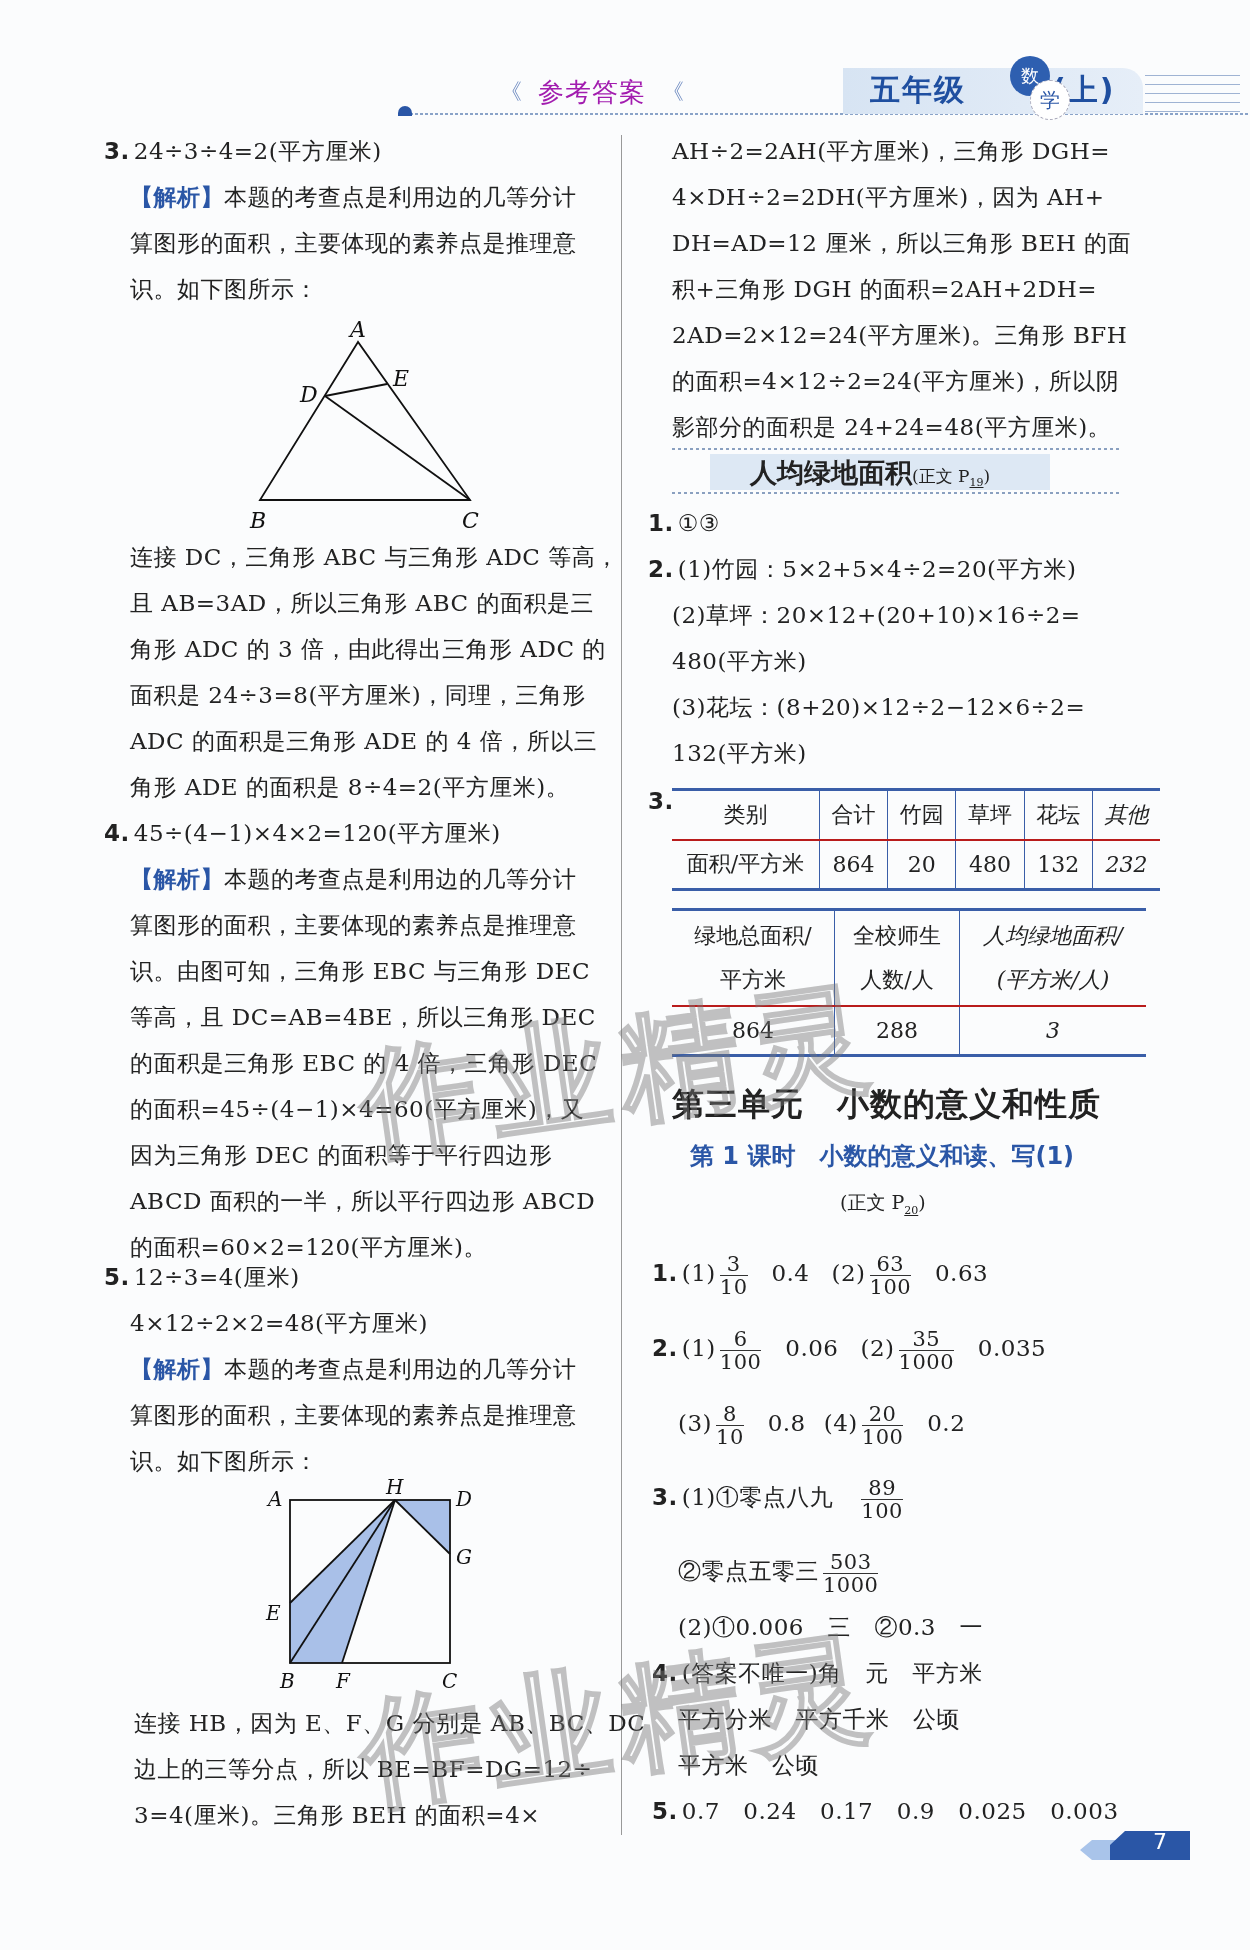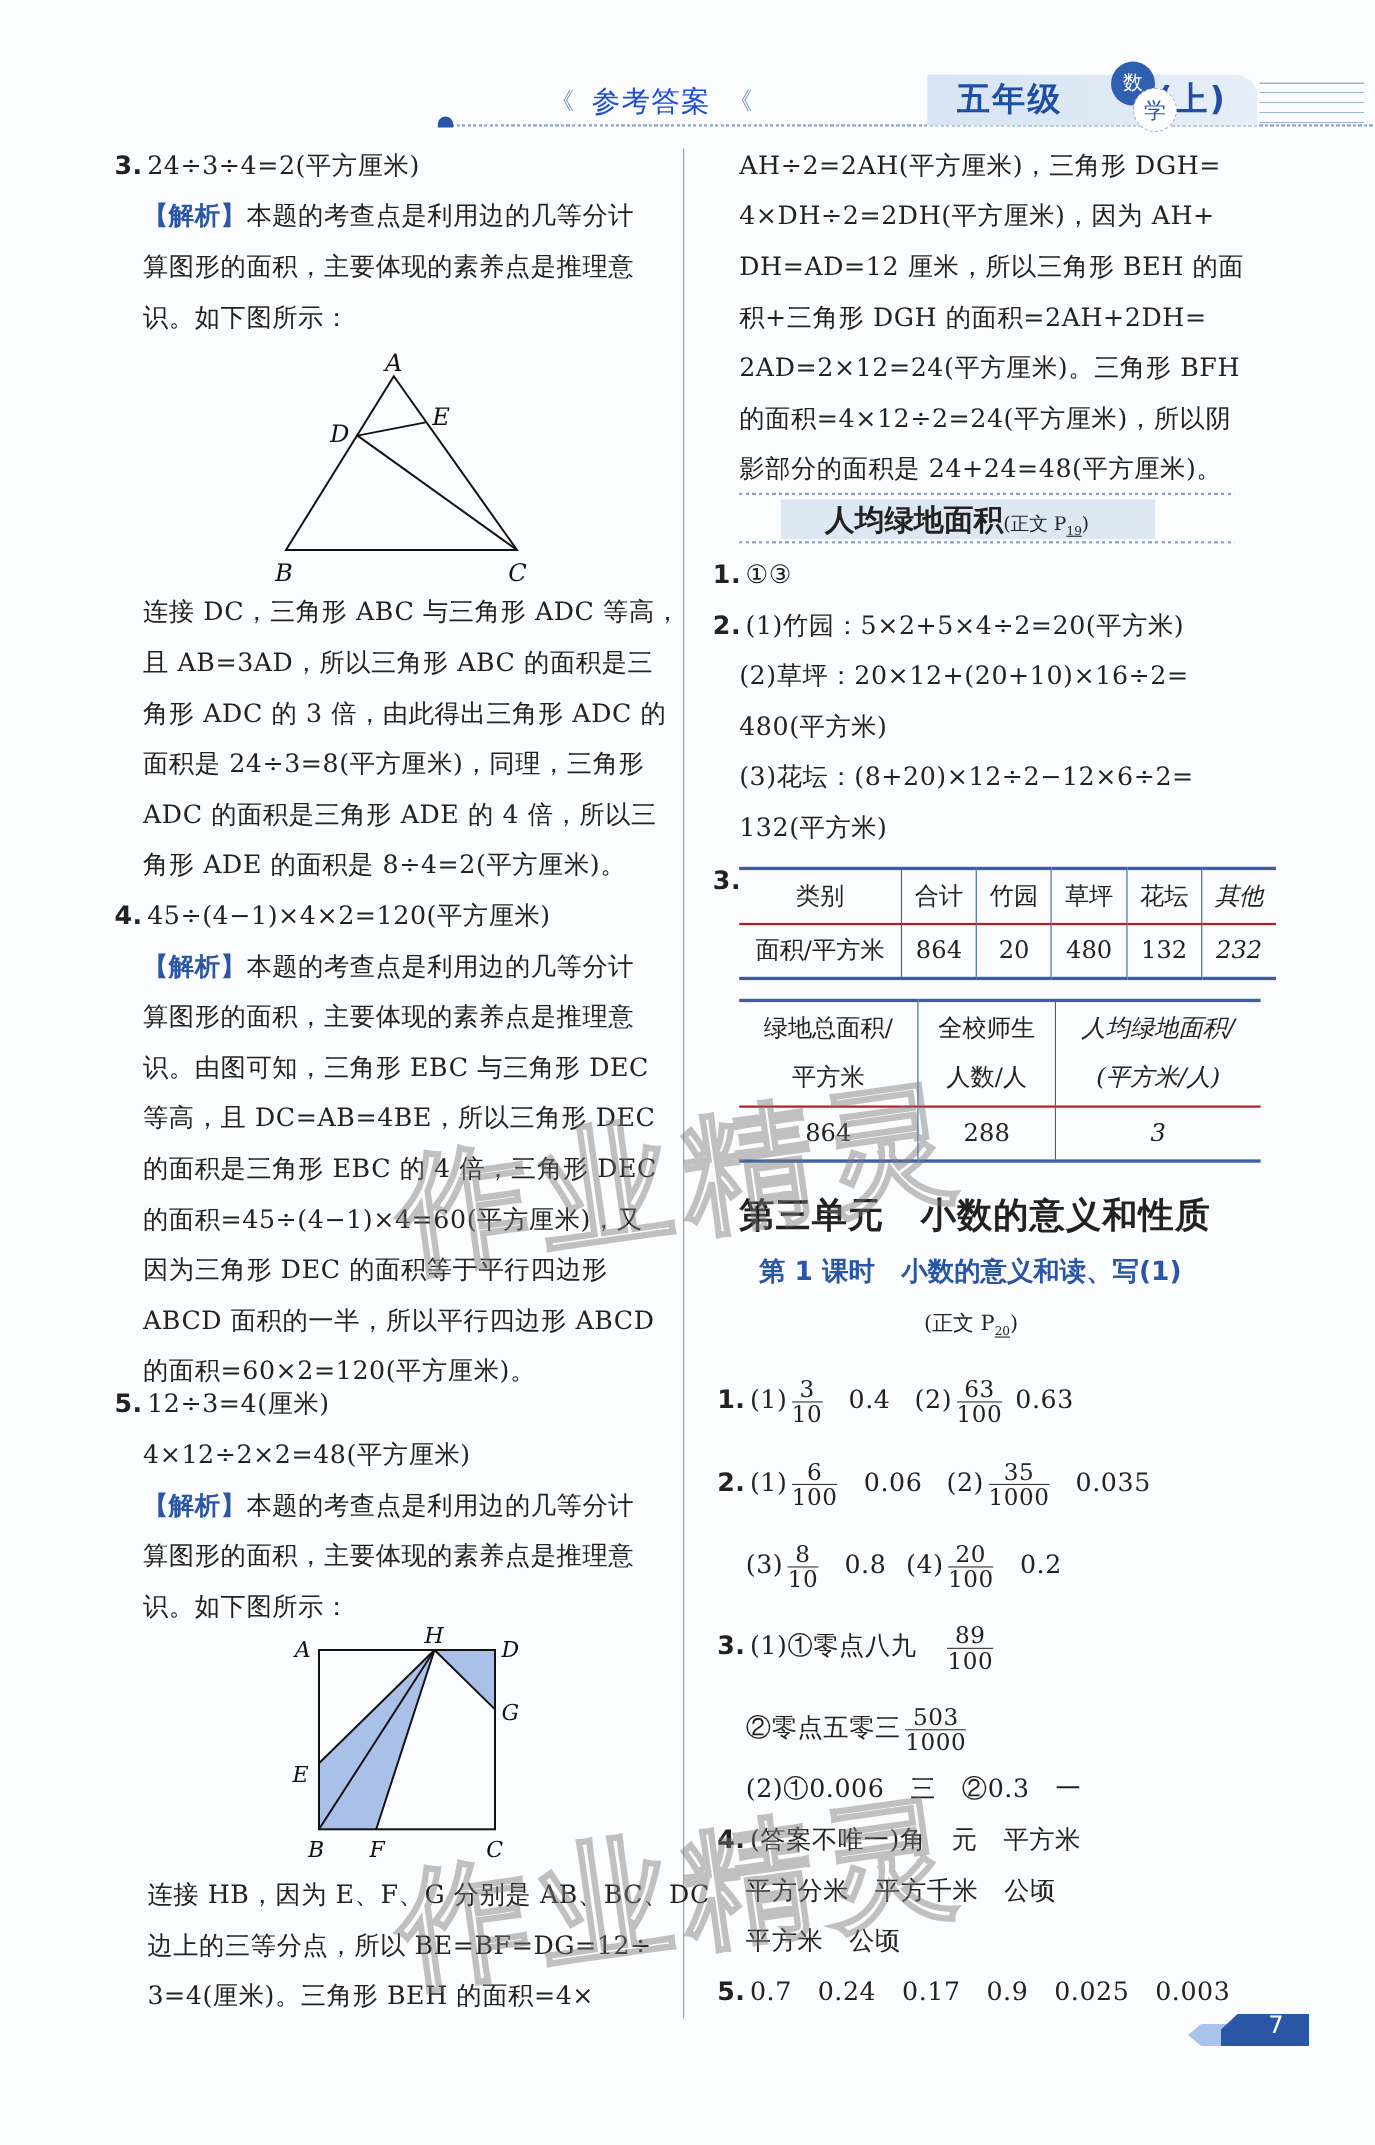--- a/index.html
+++ b/index.html
@@ -10,21 +10,21 @@
     color: #222;
   }
   .abs { position: absolute; }
   
   .hdr-line { position:absolute; left:400px; top:113px; width:850px; height:2px;
     background: repeating-linear-gradient(90deg,#8aa3c8 0 3px,transparent 3px 5px); }
   .hdr-dot { position:absolute; left:398px; top:106px; width:14px; height:10px; border-radius:7px 7px 0 0; background:#2a56a6; }
   .hdr-center { position:absolute; left:500px; top:72px; width:250px; height:40px; display:flex; align-items:center; gap:16px;
     font-family:"DejaVu Sans", sans-serif; }
   .chev { color:#6d8ac0; font-size:22px; }
-  .hdr-title { font-size:26px; color:#1d4ed8; letter-spacing:1px; }
+  .hdr-title { font-size:26px; color:#a21caf; letter-spacing:1px; }
   .hdr-badge { position:absolute; left:843px; top:68px; width:300px; height:46px; border-radius:0 20px 0 0;
     background: linear-gradient(90deg,#d7e4f3,#e6eef8); }
   .hdr-badge-text { position:absolute; left:870px; top:70px; font-family:"DejaVu Sans", sans-serif; font-size:30px; font-weight:bold; color:#1f4fa0; letter-spacing:2px; }
   .subj { position:absolute; left:1010px; top:56px; width:40px; height:40px; border-radius:50%; background:#2e5fb0; color:#fff; font-size:18px; text-align:center; line-height:40px; font-family:"DejaVu Sans", sans-serif;}
   .subj2 { position:absolute; left:1030px; top:80px; width:38px; height:38px; border-radius:50%; border:1px dashed #aab; background:#fff; color:#2a56a6; font-size:20px; text-align:center; line-height:38px; font-family:"DejaVu Sans", sans-serif;}
   .hdr-stripes { position:absolute; left:1145px; top:75px; width:95px; height:42px;
     background: repeating-linear-gradient(180deg,#9fb3d3 0 1px,transparent 1px 9px); }
 
   .col-divider { position:absolute; left:621px; top:135px; width:1px; height:1700px; background:#999; }
 
@@ -241,21 +241,21 @@
   </tbody>
     </table>
 
   <div class="unit-title">第三单元　小数的意义和性质</div>
   <div class="lesson-title">第 1 课时　小数的意义和读、写(1)</div>
   <div class="ref"><span>(正文 P</span><sub>20</sub><span>)</span></div>
 
   <div class="line" style="left:652px;top:1248px;line-height:50px">
     <span class="num">1.</span><span>(1)</span><span class="frac"><span class="n">3</span><span>10</span></span>
     <span style="margin:0 22px 0 12px">0.4</span><span>(2)</span><span class="frac"><span class="n">63</span><span>100</span></span>
-    <span style="">0.63</span>
+    <span style="margin-left:12px">0.63</span>
   </div>
 
   <div class="line" style="left:652px;top:1323px;line-height:50px">
     <span class="num">2.</span><span>(1)</span><span class="frac"><span class="n">6</span><span>100</span></span>
     <span style="margin:0 22px 0 12px">0.06</span><span>(2)</span><span class="frac"><span class="n">35</span><span>1000</span></span>
     <span style="margin-left:12px">0.035</span>
   </div>
   <div class="line" style="left:678px;top:1398px;line-height:50px">
     <span>(3)</span><span class="frac"><span class="n">8</span><span>10</span></span>
     <span style="margin:0 18px 0 12px">0.8</span><span>(4)</span><span class="frac"><span class="n">20</span><span>100</span></span>

